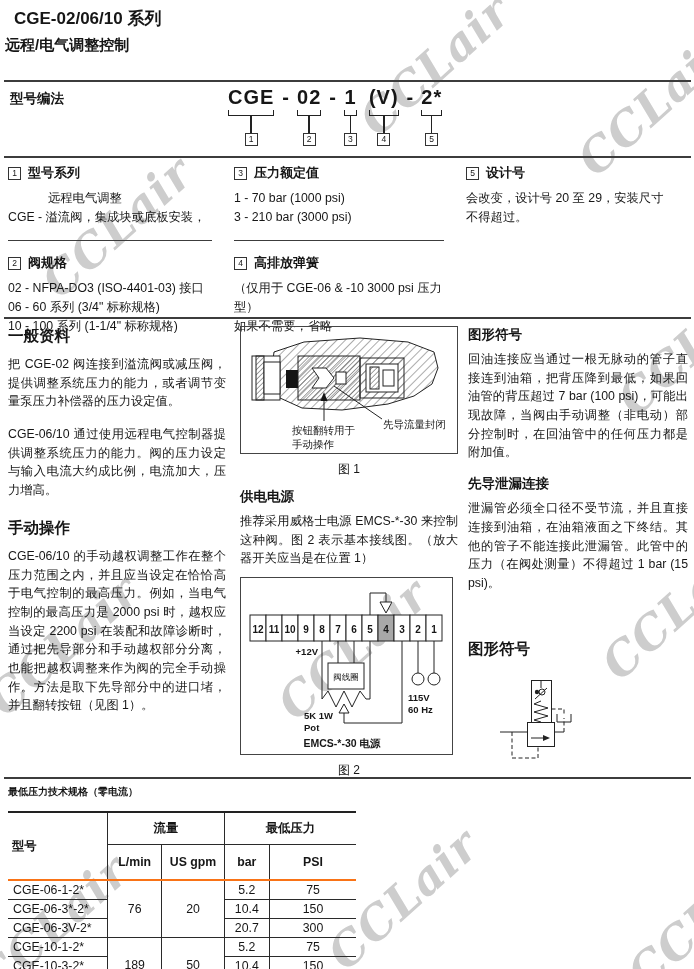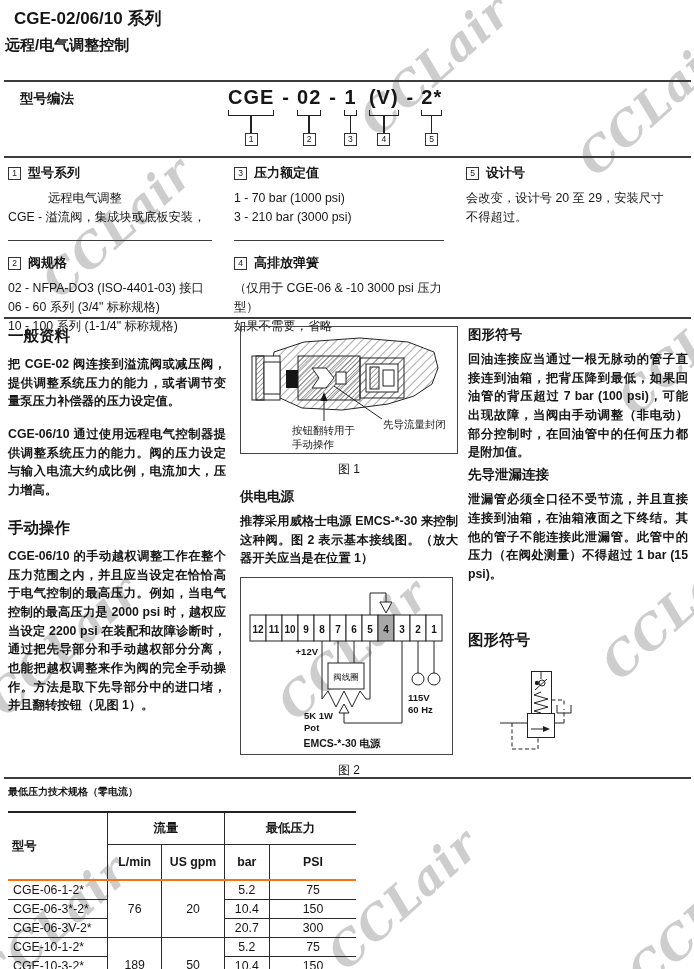--- a/index.html
+++ b/index.html
@@ -21,21 +21,21 @@
   .content { position:relative; z-index:1; }
   
   .doc-title { position:absolute; left:14px; top:7px; font-size:17px; font-weight:bold; }
   .doc-subtitle { position:absolute; left:5px; top:36px; font-size:15px; font-weight:bold; }
   .rule { position:absolute; left:4px; width:687px; background:#3c3c3c; }
   .rule-1 { top:80px; height:2px; }
   .rule-2 { top:156px; height:2px; }
   .rule-3 { top:317px; height:2px; }
   .rule-4 { top:777px; height:2px; }
   
-  .code-label { position:absolute; left:20px; top:90px; font-size:13.5px; font-weight:bold; }
+  .code-label { position:absolute; left:10px; top:90px; font-size:13.5px; font-weight:bold; }
   .code-row { position:absolute; left:222px; top:85px; display:flex; align-items:flex-start; }
   .code-seg { display:flex; flex-direction:column; align-items:center; margin:0 6px; }
   .seg-text { font-size:20px; font-weight:bold; line-height:24px; letter-spacing:1px; }
   .seg-bracket { width:100%; height:6px; border-left:1.5px solid #222; border-right:1.5px solid #222; border-bottom:1.5px solid #222; margin-top:1px; }
   .seg-stem { width:1.5px; height:17px; background:#222; }
   .num-box {
     display:inline-block; width:13px; height:13px; border:1px solid #333;
     font-size:8.5px; line-height:11px; text-align:center; font-weight:normal;
     background:#fff;
   }
@@ -45,21 +45,21 @@
   .sec-head { display:flex; align-items:center; gap:7px; margin-bottom:7px; }
   .sec-title { font-size:13px; font-weight:bold; }
   .sec-line { font-size:12.3px; line-height:1.55; }
   .sec-line.indent { padding-left:40px; }
   .subdivider { border-top:1.5px solid #3c3c3c; margin:13px 10px 13px 0; }
   .sec-col { padding-right:12px; }
   
   .main { position:absolute; left:8px; top:326px; width:680px; display:grid; grid-template-columns:228px 228px 224px; }
   .h-lg { font-size:15.5px; font-weight:bold; margin-bottom:8px; }
   .h-md { font-size:13.5px; font-weight:bold; margin-bottom:6px; }
-  .para { font-size:12.3px; line-height:1.52; text-align:justify;font-weight:bold; }
+  .para { font-size:12.3px; line-height:1.52; text-align:justify; }
   .col-left { padding-right:10px; }
   .col-mid  { padding:0 6px 0 4px; }
   .col-right{ padding-left:4px; }
   .mb14 { margin-bottom:14px; }
   .mt18 { margin-top:18px; }
   .fig-caption { font-size:12px; text-align:center; margin:3px 0 10px; }
   svg text { font-family:"Liberation Sans","DejaVu Sans",sans-serif; }
   .symbol-wrap { margin:10px 0 0 26px; }
   
   .spec { position:absolute; left:8px; top:785px; width:348px; }
@@ -294,21 +294,21 @@
             <text x="168" y="136" font-size="9.5" font-weight="bold">60 Hz</text>
             <text x="102" y="170" font-size="10.5" font-weight="bold" text-anchor="middle">EMCS-*-30 电源</text>
           </g>
         </svg>
         <div class="fig-caption">图 2</div>
       </div>
 
       <div class="col-right">
         <div class="h-md">图形符号</div>
         <div class="para">回油连接应当通过一根无脉动的管子直接连到油箱，把背压降到最低，如果回油管的背压超过 7 bar (100 psi)，可能出现故障，当阀由手动调整（非电动）部分控制时，在回油管中的任何压力都是附加值。</div>
-        <div class="h-md" style="margin-top:4px">先导泄漏连接</div>
+        <div class="h-md" style="margin-top:13px">先导泄漏连接</div>
         <div class="para">泄漏管必须全口径不受节流，并且直接连接到油箱，在油箱液面之下终结。其他的管子不能连接此泄漏管。此管中的压力（在阀处测量）不得超过 1 bar (15 psi)。</div>
         <div class="h-lg" style="margin-top:46px">图形符号</div>
         <div class="symbol-wrap">
           <svg width="140" height="118" viewBox="0 0 140 118">
             <g fill="none" stroke="#222">
               <rect x="37.5" y="10.5" width="20" height="42"></rect>
               <line x1="47" y1="10.5" x2="47" y2="18"></line>
               <circle cx="48" cy="22" r="3"></circle>
               <line x1="41" y1="29" x2="53" y2="18"></line>
               <polyline points="47,31 40,34 54,38 40,42 54,46 40,50 47,52"></polyline>

